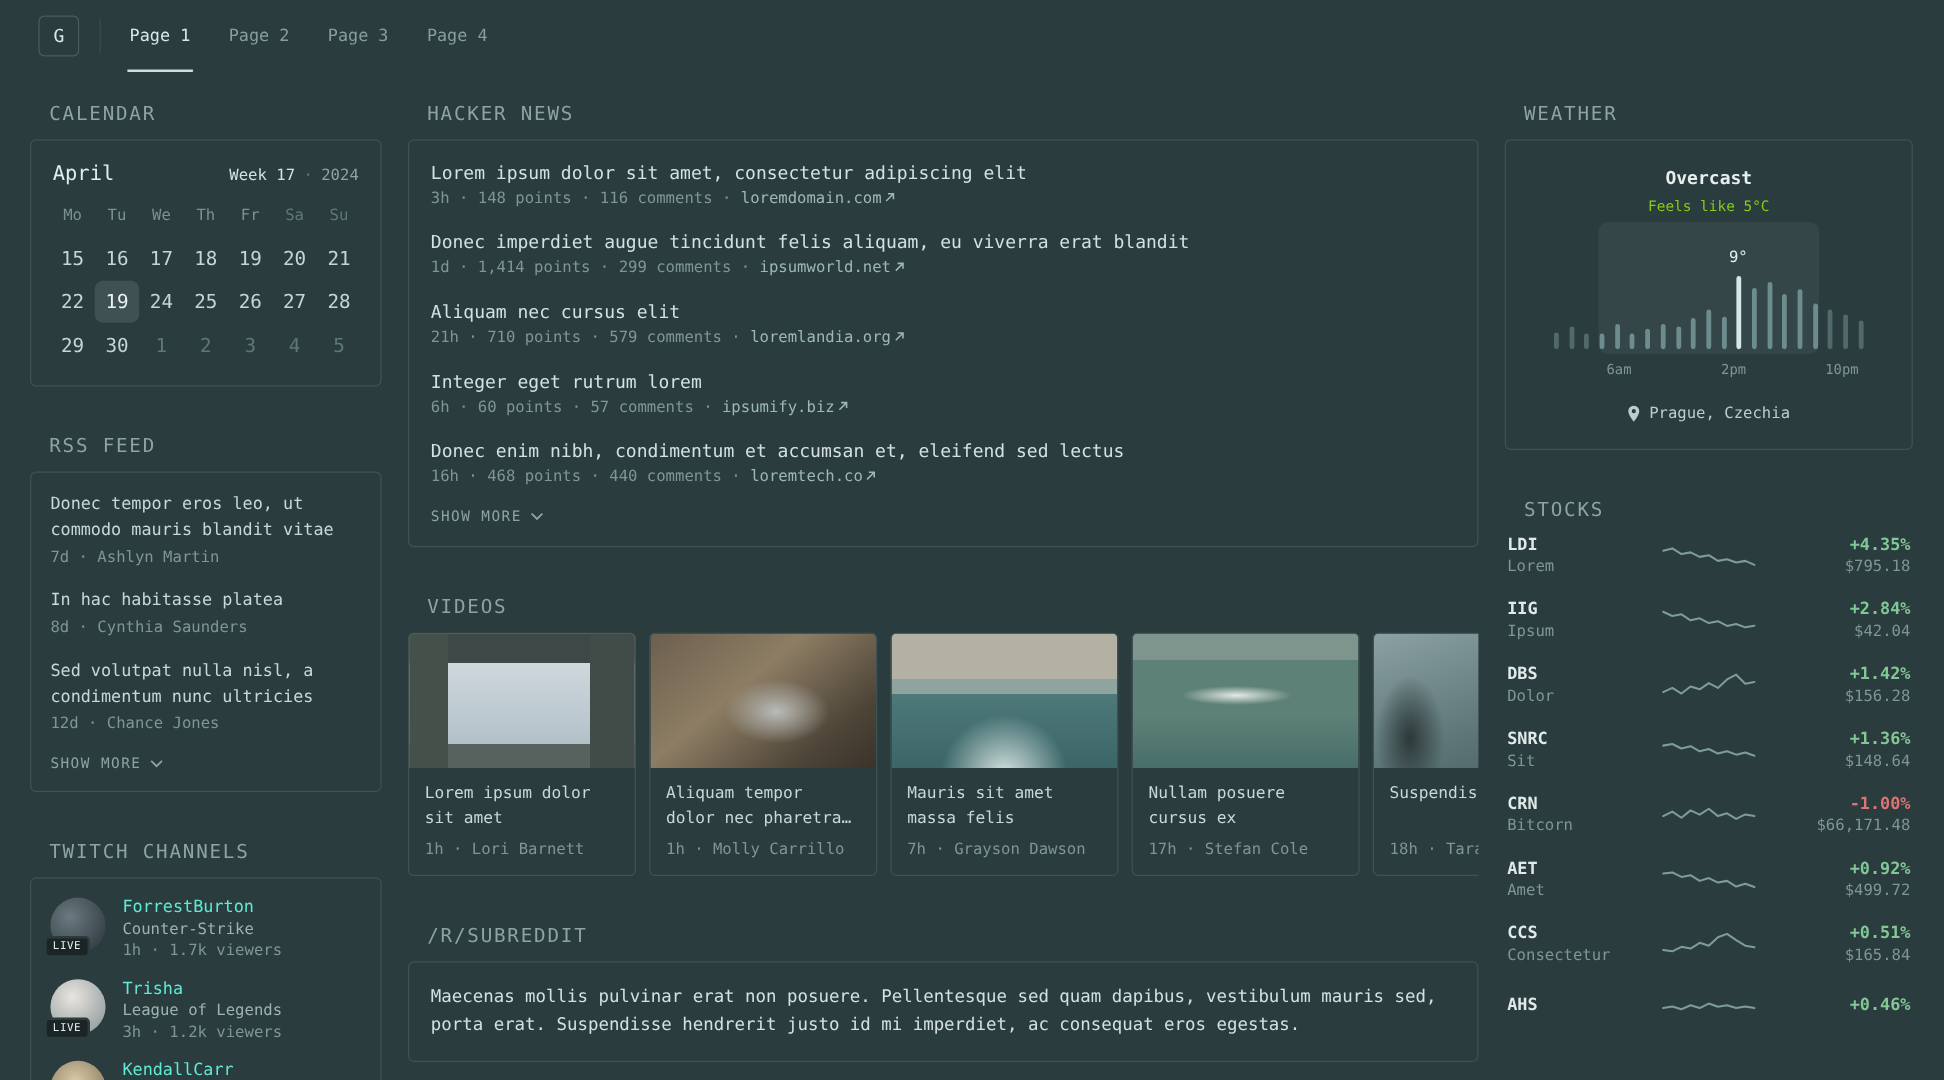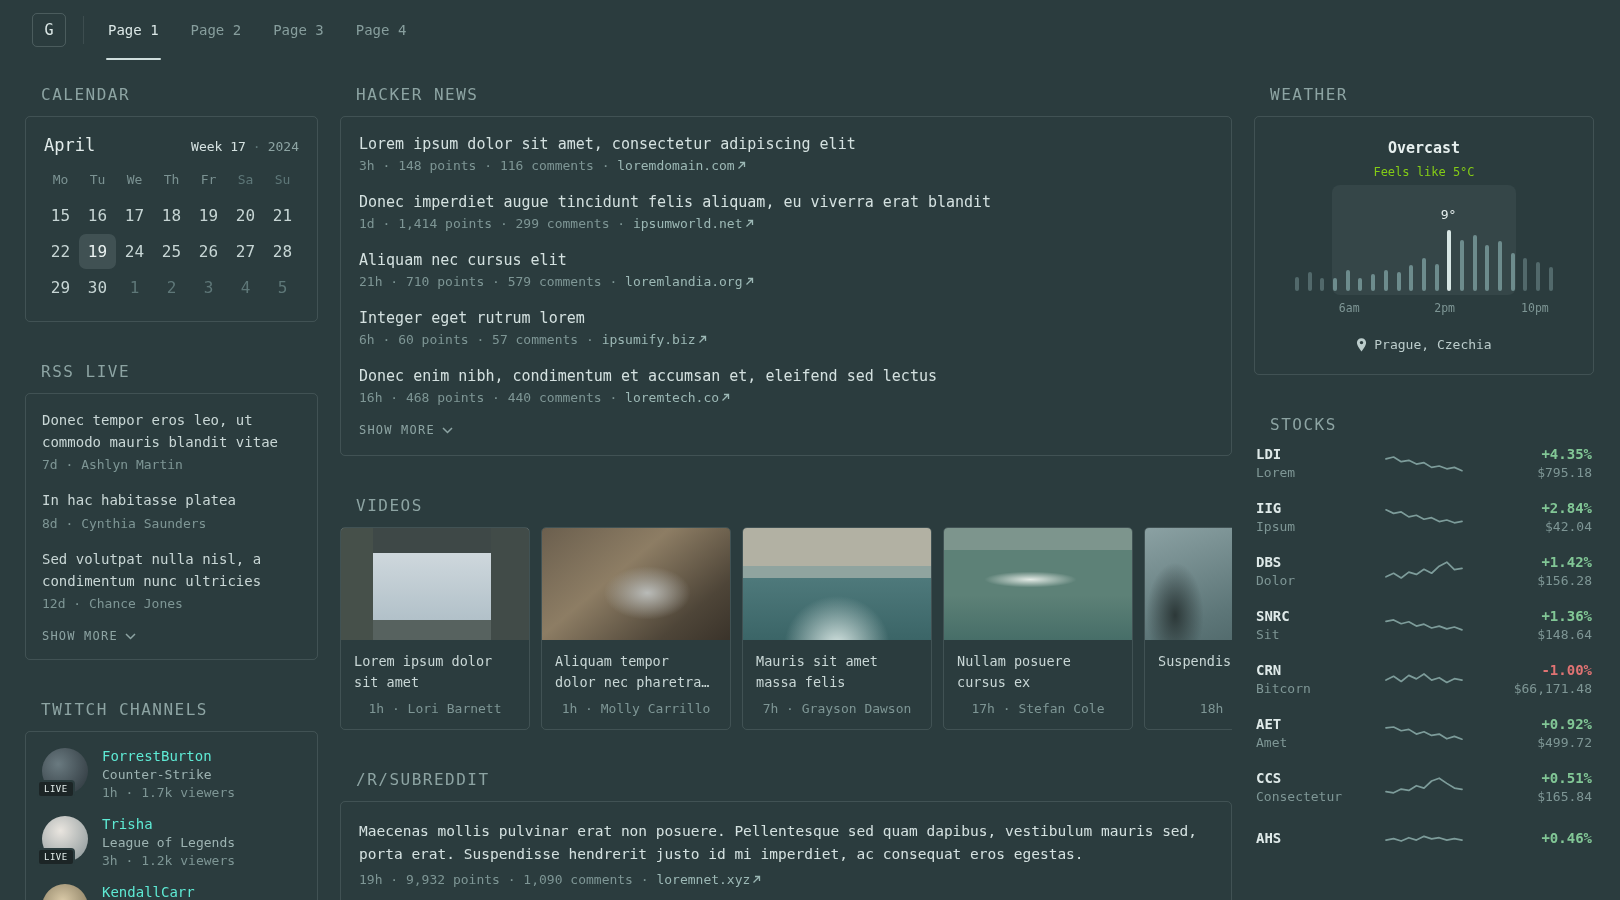--- a/index.html
+++ b/index.html
@@ -119,21 +119,21 @@
       radial-gradient(ellipse 64px 11px at 46% 46%, #e3eae5, rgba(0,0,0,0) 72%),
       linear-gradient(180deg, #7d958d 0 20%, #5d8177 20% 60%, #476e68);
   }
   .thumb-5 {
     background:
       radial-gradient(ellipse 46px 85px at 16% 78%, #2c3838, rgba(0,0,0,0) 62%),
       linear-gradient(160deg, #8ba1a3, #5d7678 62%, #486062);
   }
   .video-body { padding:11px 13px 13px; }
   .video-title { font-size:13.5px; line-height:1.55; color:#c9d7d6; height:42px; overflow:hidden; }
-  .video-meta { font-size:13px; color:#7e9695; margin-top:8px; white-space:nowrap; overflow:hidden;text-align:center; }
+  .video-meta { font-size:13px; color:#7e9695; margin-top:8px; white-space:nowrap; overflow:hidden; }
 
   
   .post-title { font-size:14.5px; line-height:1.6; color:#d4e1e0; cursor:pointer; }
   .post-meta { margin-top:6px; font-size:13px; color:#7e9695; }
 
   
   .weather-card { text-align:center; padding:16px 16px 22px; }
   .w-cond { font-size:15px; font-weight:bold; color:#e6efee; margin-top:6px; }
   .w-feels { font-size:12px; color:#84cc16; margin-top:8px; }
   .w-chart { height:80px; margin:32px 24px 0; position:relative; }
@@ -219,21 +219,21 @@
             <div class="cal-day outside">1</div>
             <div class="cal-day outside">2</div>
             <div class="cal-day outside">3</div>
             <div class="cal-day outside">4</div>
             <div class="cal-day outside">5</div>
           </div>
       </div>
     </section>
 
     <section class="widget">
-      <h2 class="sec-title">RSS LIVE</h2>
+      <h2 class="sec-title">RSS FEED</h2>
       <div class="card">
         <div class="rss-item">
           <div class="feed-title">Donec tempor eros leo, ut commodo mauris blandit vitae</div>
           <div class="item-meta">7d · Ashlyn Martin</div>
         </div>
         <div class="rss-item">
           <div class="feed-title">In hac habitasse platea</div>
           <div class="item-meta">8d · Cynthia Saunders</div>
         </div>
         <div class="rss-item">
@@ -380,23 +380,20 @@
         </div>
 
       </div>
     </section>
 
     <section class="widget">
       <h2 class="sec-title">/R/SUBREDDIT</h2>
       <div class="card hn-card">
         <div class="post">
           <div class="post-title">Maecenas mollis pulvinar erat non posuere. Pellentesque sed quam dapibus, vestibulum mauris sed, porta erat. Suspendisse hendrerit justo id mi imperdiet, ac consequat eros egestas.</div>
-          <div class="post-meta"><span>19h · 9,932 points · 1,090 comments · </span><span class="ext-link"><span>loremnet.xyz</span><svg width="9" height="9" viewBox="0 0 9 9" fill="none" stroke="currentColor" stroke-width="1.3">
-                  <path d="M1.5 7.5L7.5 1.5M3 1.5h4.5V6"></path>
-                </svg></span></div>
         </div>
       </div>
     </section>
 
   </div>
 
   <div class="col">
 
     <section class="widget">
       <h2 class="sec-title">WEATHER</h2>

